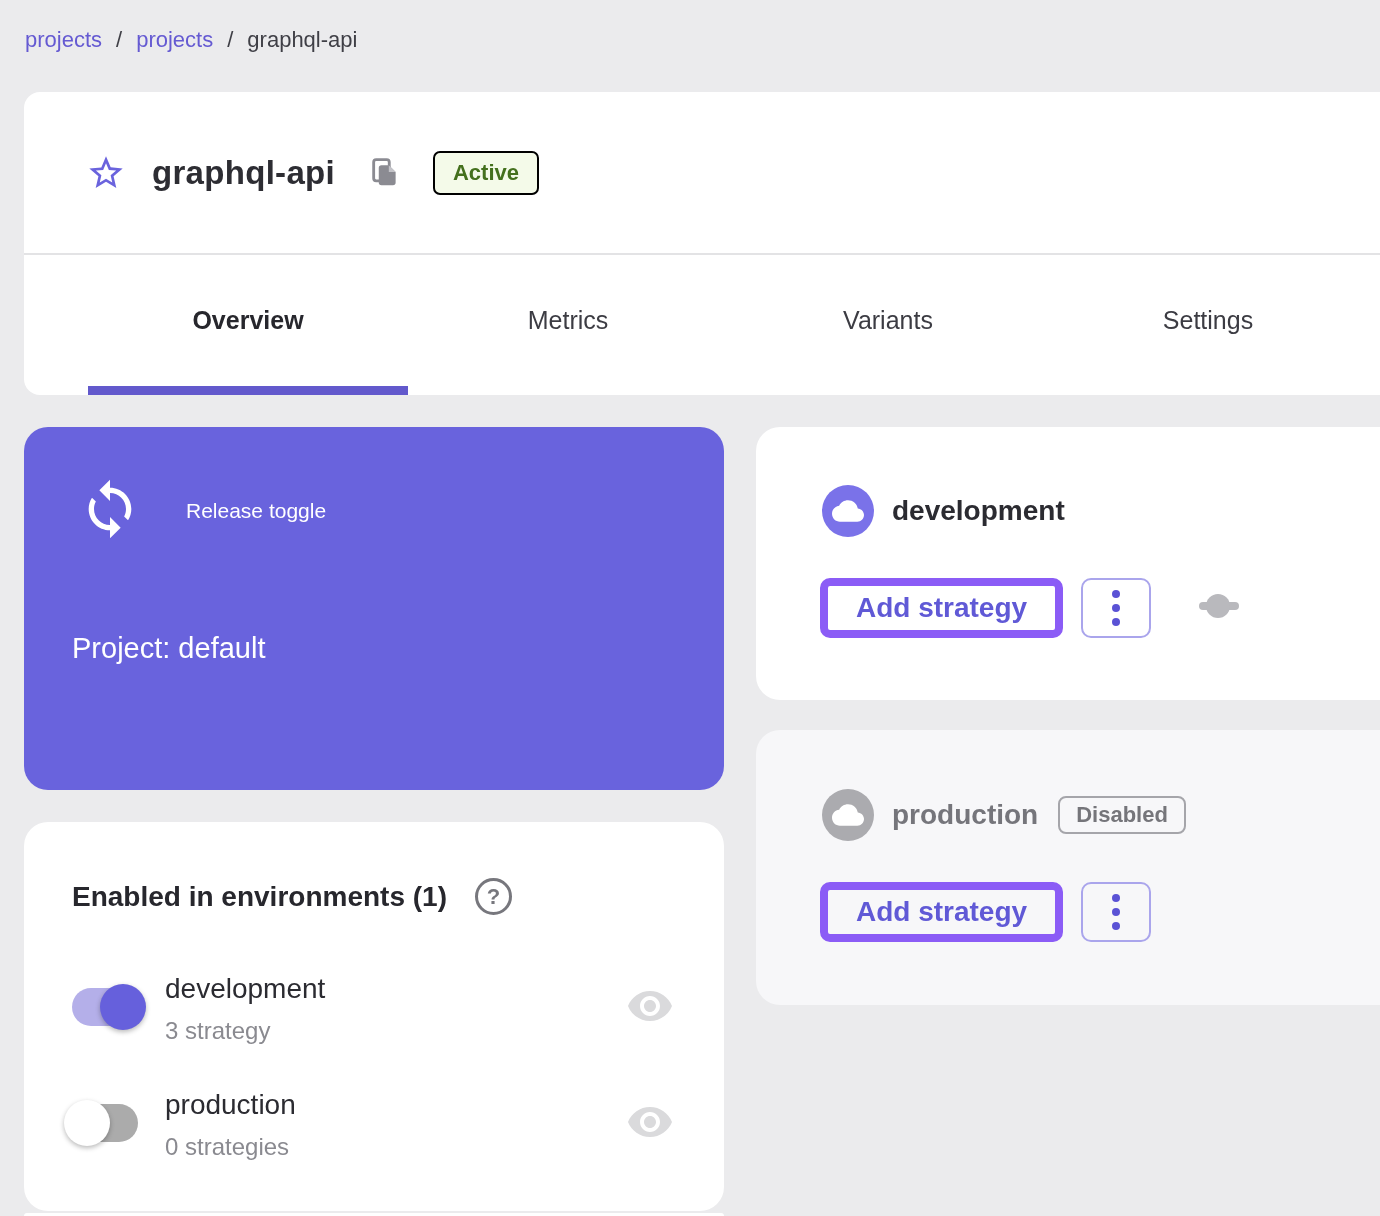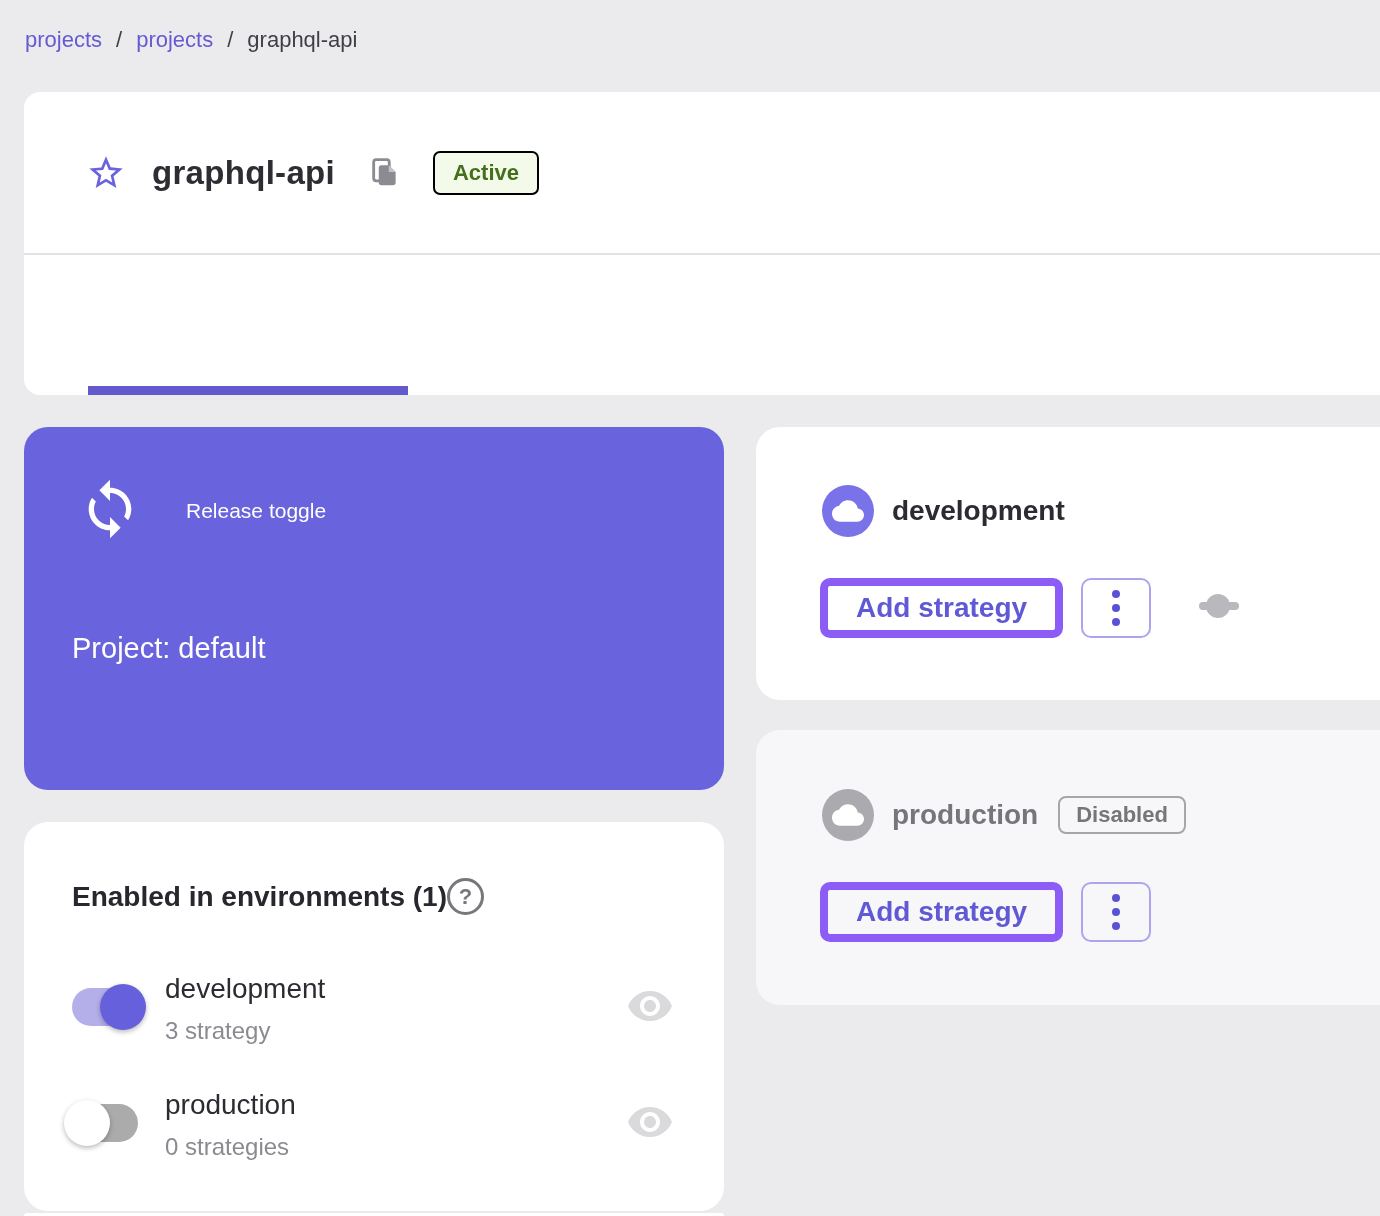--- a/index.html
+++ b/index.html
@@ -55,21 +55,21 @@
   .env-actions { position:absolute; left:64px; display:flex; align-items:center; }
   .env-card.dev .env-actions { top:151px; }
   .env-card.prod .env-actions { top:152px; }
   .add-strategy-btn { width:243px; height:60px; border:8px solid #8b5cf6; border-radius:10px; background:transparent; color:#6059d6; font-size:28px; font-weight:700; font-family:inherit; cursor:pointer; }
   .kebab-btn { margin-left:18px; width:70px; height:60px; border:2px solid #aaa5ec; border-radius:10px; background:transparent; display:flex; flex-direction:column; align-items:center; justify-content:center; gap:6px; cursor:pointer; }
   .kebab-btn i { width:8px; height:8px; border-radius:50%; background:#5a52d5; }
   .slider-glyph { margin-left:46px; }
 
   
   .env-panel { position:absolute; left:24px; top:822px; width:700px; height:389px; background:#fff; border-radius:24px; }
-  .panel-head { position:absolute; top:56px; left:48px; display:flex; align-items:center; }
+  .panel-head { position:absolute; top:56px; left:48px; display:flex; align-items:center; gap:28px; }
   .panel-title { font-size:28px; font-weight:700; color:#27272d; }
   .help-icon { width:37px; height:37px; border:3px solid #77777d; border-radius:50%; color:#77777d; font-size:22px; font-weight:700; display:flex; align-items:center; justify-content:center; cursor:pointer; }
   .switch { position:absolute; left:48px; width:66px; height:38px; border-radius:19px; cursor:pointer; }
   .switch .thumb { position:absolute; width:46px; height:46px; border-radius:50%; top:-4px; box-shadow:0 2px 5px rgba(0,0,0,.28); }
   .switch.on { background:#b4afe9; }
   .switch.on .thumb { right:-8px; background:#6660dc; }
   .switch.off { background:#ababab; }
   .switch.off .thumb { left:-8px; background:#ffffff; }
   .env-row-name { position:absolute; left:141px; font-size:28px; color:#2b2b31; }
   .env-row-sub { position:absolute; left:141px; font-size:24px; color:#8a8a90; }
@@ -101,20 +101,26 @@
       <span class="copy-btn">
         <svg width="34" height="34" viewBox="0 0 24 24">
           <rect x="4" y="2.5" width="11" height="15" rx="1.8" fill="none" stroke="#8b8b92" stroke-width="2"></rect>
           <path d="M9.5 6.5h5.2l4.8 4.8v7.4a1.9 1.9 0 0 1-1.9 1.9H9.5a1.9 1.9 0 0 1-1.9-1.9V8.4a1.9 1.9 0 0 1 1.9-1.9z" fill="#8b8b92"></path>
           <path d="M14.7 6.5l4.8 4.8h-4.8z" fill="#c3c3c8"></path>
         </svg>
       </span>
       <span class="status-badge">Active</span>
     </div>
     <div class="divider"></div>
+    <div class="tabs-row">
+      <div class="tab active">Overview</div>
+      <div class="tab">Metrics</div>
+      <div class="tab">Variants</div>
+      <div class="tab">Settings</div>
+    </div>
     <div class="tab-indicator"></div>
   </section>
 
   <section class="release-card">
     <div class="release-head">
       <span>
         <svg width="64" height="64" viewBox="0 0 24 24">
             <path fill="#ffffff" d="M12 4V1L8 5l4 4V6c3.31 0 6 2.69 6 6 0 1.01-.25 1.97-.7 2.8l1.46 1.46C19.54 15.03 20 13.57 20 12c0-4.42-3.58-8-8-8zm0 14c-3.31 0-6-2.69-6-6 0-1.01.25-1.97.7-2.8L5.24 7.74C4.46 8.97 4 10.43 4 12c0 4.42 3.58 8 8 8v3l4-4-4-4v3z"></path>
           </svg>
       </span>

